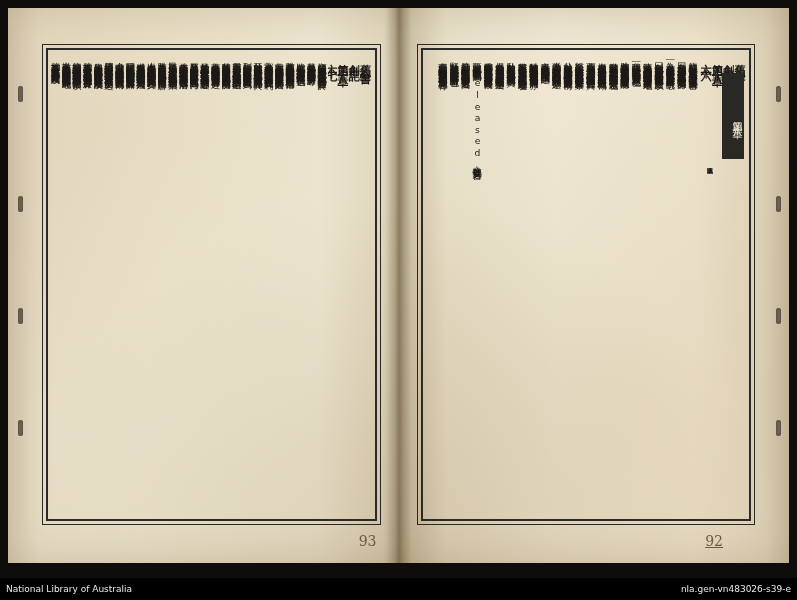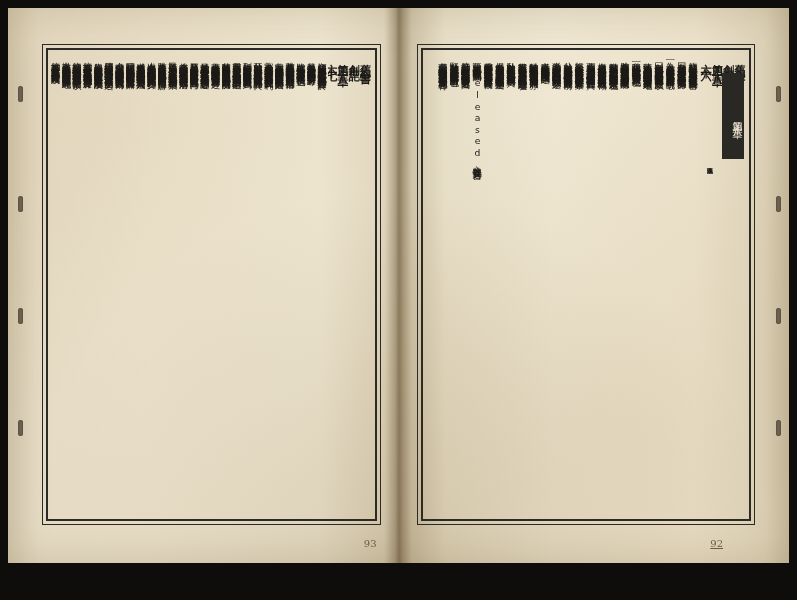--- a/index.html
+++ b/index.html
@@ -161,21 +161,21 @@
     text-orientation: upright;
     font-size: 6px;
     letter-spacing: 0px;
     color: #1d1b18;
     position: absolute;
   }
 
   
   .foliomark {
     position: absolute;
-    font-size: 10px;
+    font-size: 14px;
     color: #6a5c44;
     font-family: "DejaVu Serif", serif;
   }
 
   
   .credit-bar {
     position: absolute;
     left: 0;
     bottom: 0;
     width: 100%;
@@ -299,13 +299,17 @@
       <div class="stitch" style="left:10px; top:188px;"></div>
       <div class="stitch" style="left:10px; top:300px;"></div>
       <div class="stitch" style="left:10px; top:412px;"></div>
 
       <div class="foliomark" style="right:22px; bottom:14px;">93</div>
     </div>
 
     <div class="gutter"></div>
   </div>
 
+  <div class="credit-bar">
+    <span>National Library of Australia</span>
+    <span>nla.gen-vn483026-s39-e</span>
+  </div>
 </div>
 
 </body></html>

